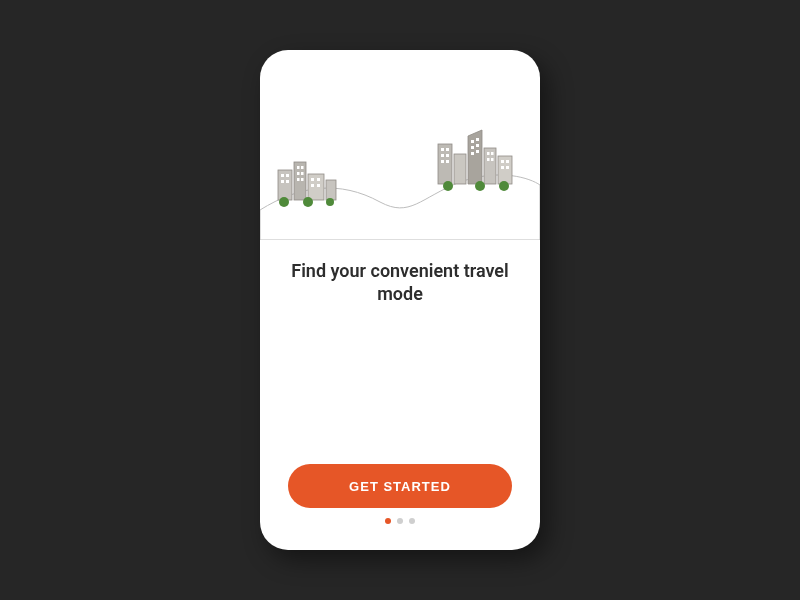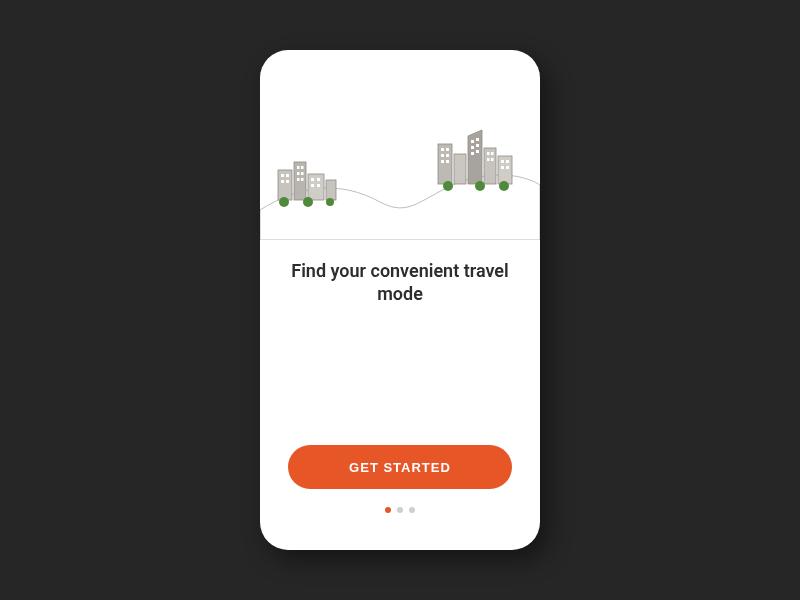--- a/index.html
+++ b/index.html
@@ -48,25 +48,25 @@
     color: #2d2d2d;
     line-height: 1.25;
     margin-bottom: 12px;
   }
   .subtitle {
     font-size: 12.5px;
     color: #9a9a9a;
     line-height: 1.45;
   }
   .footer {
-    padding: 0 28px 37px 28px;
+    padding: 0 28px 26px 28px;
     display: flex;
     flex-direction: column;
     align-items: center;
-    gap: 18px;
+    gap: 10px;
   }
   .cta {
     width: 100%;
     height: 44px;
     border: none;
     border-radius: 22px;
     background: #e65627;
     color: #ffffff;
     font-size: 13px;
     font-weight: 600;

